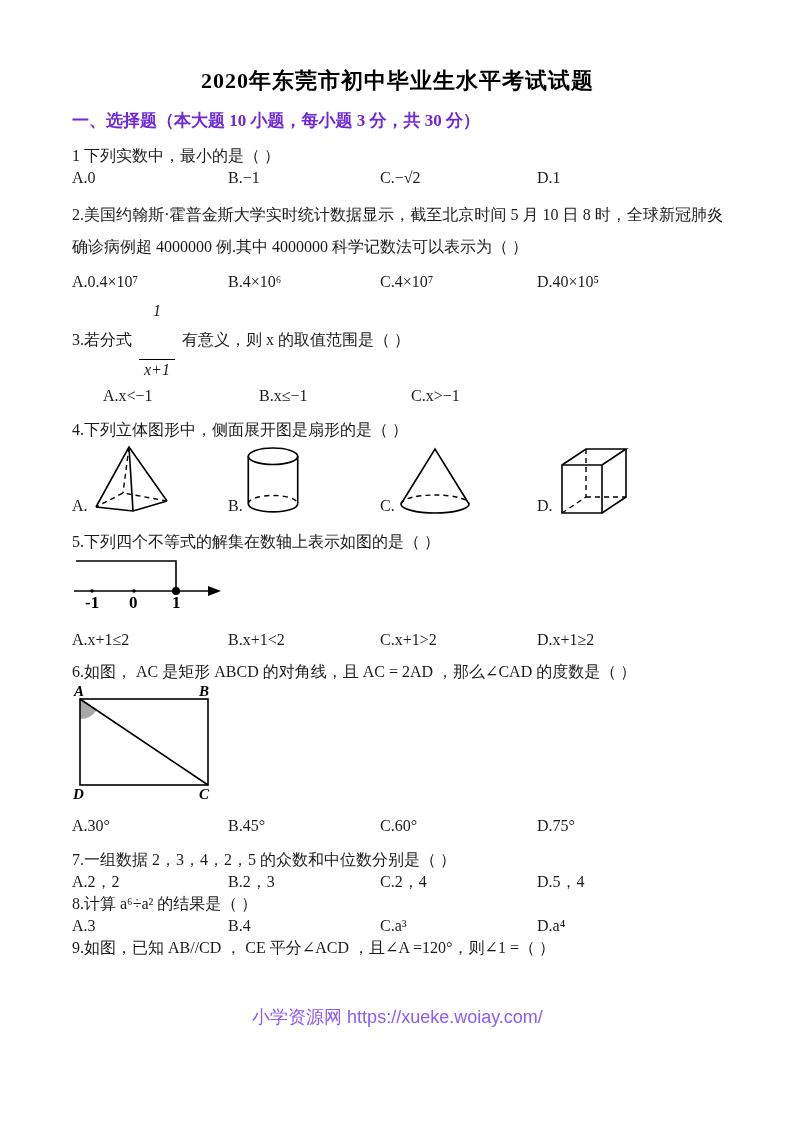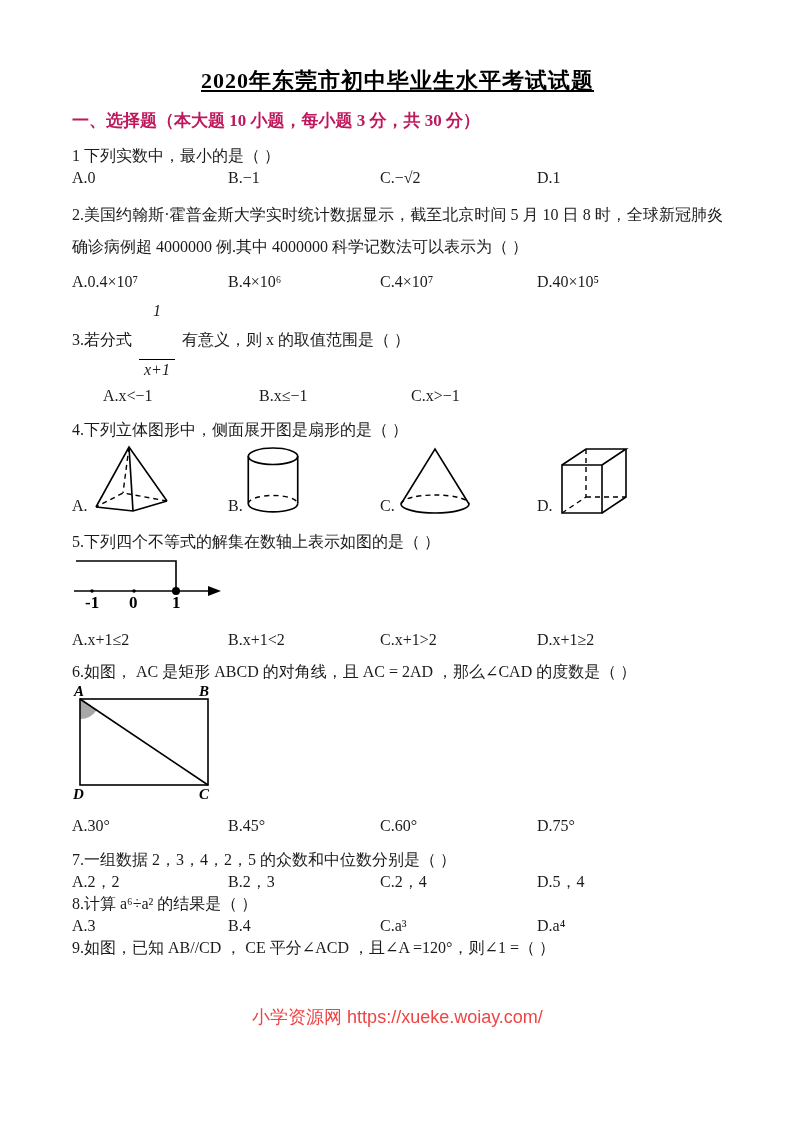--- a/index.html
+++ b/index.html
@@ -4,28 +4,28 @@
 <style>
   html,body{margin:0;padding:0;}
   body{
     width:793px;height:1122px;background:#ffffff;color:#1b1b1b;
     font-family:"Liberation Serif","DejaVu Serif",serif;
     overflow:hidden;position:relative;
   }
   .page{box-sizing:border-box;width:793px;height:1122px;padding:0 70px 0 72px;}
   .doc-title{
     margin:66px 0 0;text-align:center;font-size:22px;font-weight:bold;
-    line-height:30px;color:#000;letter-spacing:1px;text-decoration:underline;
+    line-height:30px;color:#000;letter-spacing:1px;
   }
   .doc-subject{
     margin:12px 0 0;text-align:center;font-size:21px;font-weight:bold;
     line-height:30px;color:#000;
   }
   .section-header{
-    margin:13px 0 0;font-size:17px;font-weight:bold;line-height:24px;color:#be185d;
+    margin:13px 0 0;font-size:17px;font-weight:bold;line-height:24px;color:#6d28d9;
   }
   .q-text{font-size:16px;line-height:22px;}
   .q-text.multiline{line-height:32px;text-align:justify;}
   .m-top6{margin-top:6px;margin-left:31px;}  .m-top8{margin-top:8px;}
   .m-top10{margin-top:10px;}.m-top12{margin-top:12px;}.m-top14{margin-top:0;}
   .m-top16{margin-top:16px;}
   .options{
     display:grid;grid-template-columns:156px 152px 157px auto;
     font-size:16px;line-height:22px;
   }
@@ -49,21 +49,21 @@
   .fig-dash{stroke:#000;fill:none;stroke-width:1.4;stroke-dasharray:5 4;}
   .fig-label{
     font-family:"Liberation Serif","DejaVu Serif",serif;
     font-weight:bold;font-style:italic;font-size:15px;fill:#000;
   }
   .tick-label{
     font-family:"Liberation Serif","DejaVu Serif",serif;
     font-weight:bold;font-size:17px;fill:#000;
   }
   .footer{
-    margin-top:46px;text-align:center;color:#ef4444;font-size:18px;
+    margin-top:46px;text-align:center;color:#8b5cf6;font-size:18px;
     font-family:"Liberation Sans","DejaVu Sans",sans-serif;
   }
 </style>
 </head>
 <body>
 
 <div class="page">
 
   <div class="doc-title">2020年东莞市初中毕业生水平考试试题</div>
   <div class="section-header">一、选择题（本大题 10 小题，每小题 3 分，共 30 分）</div>

